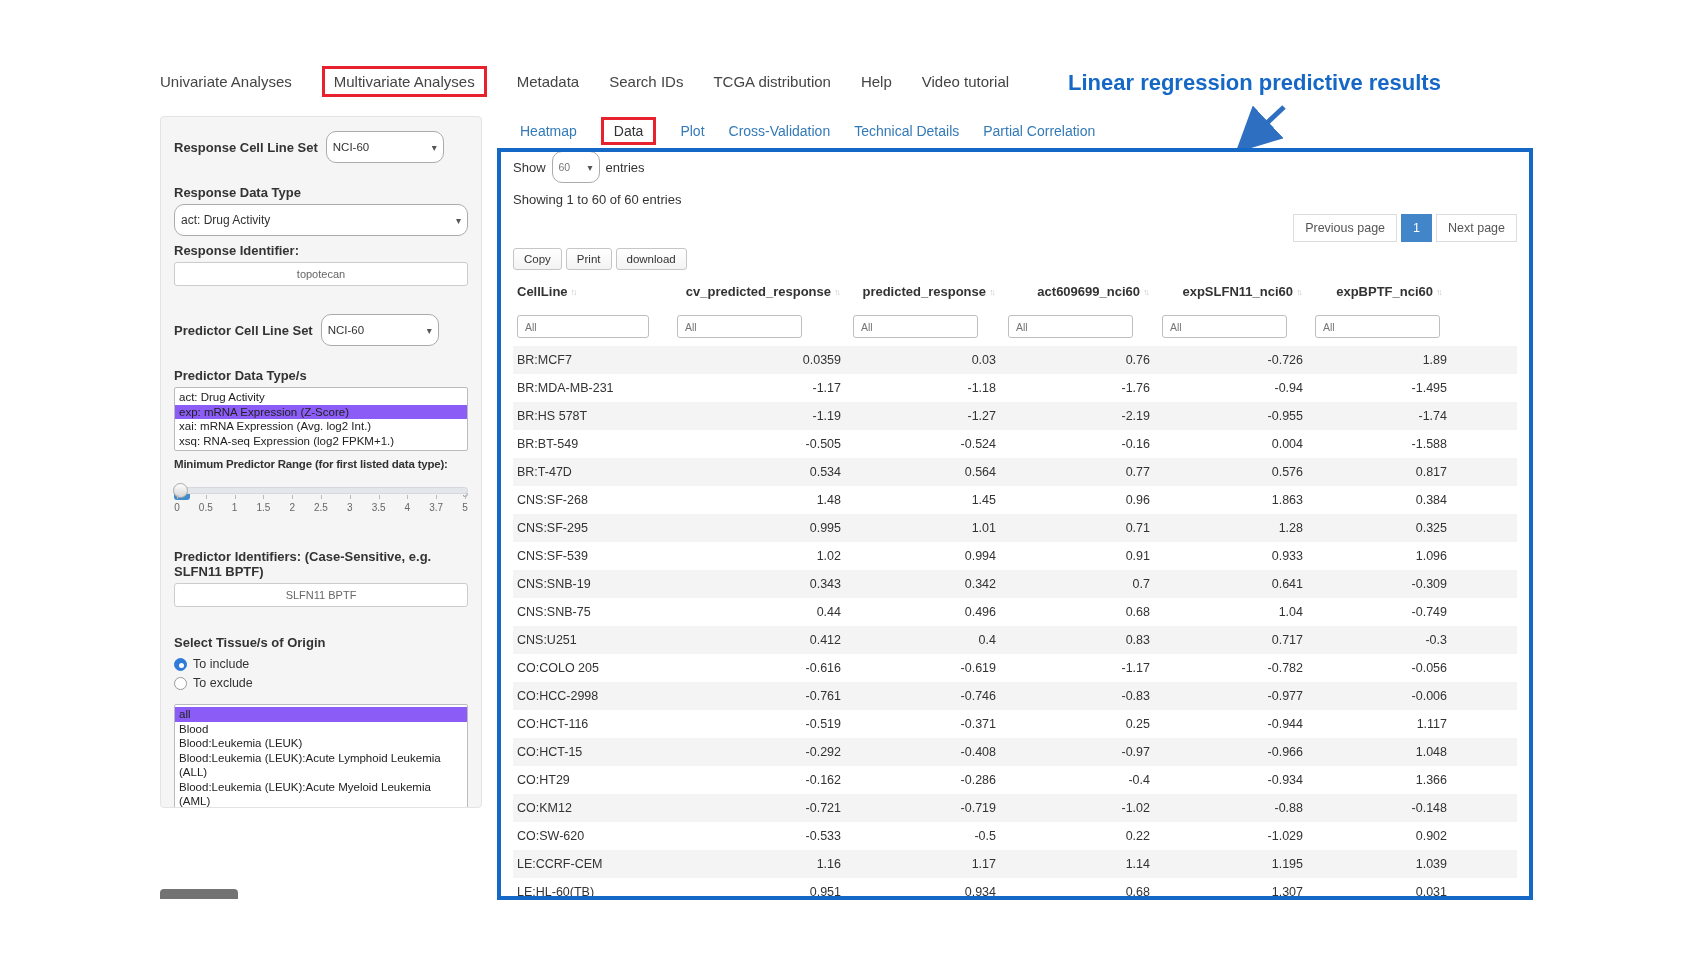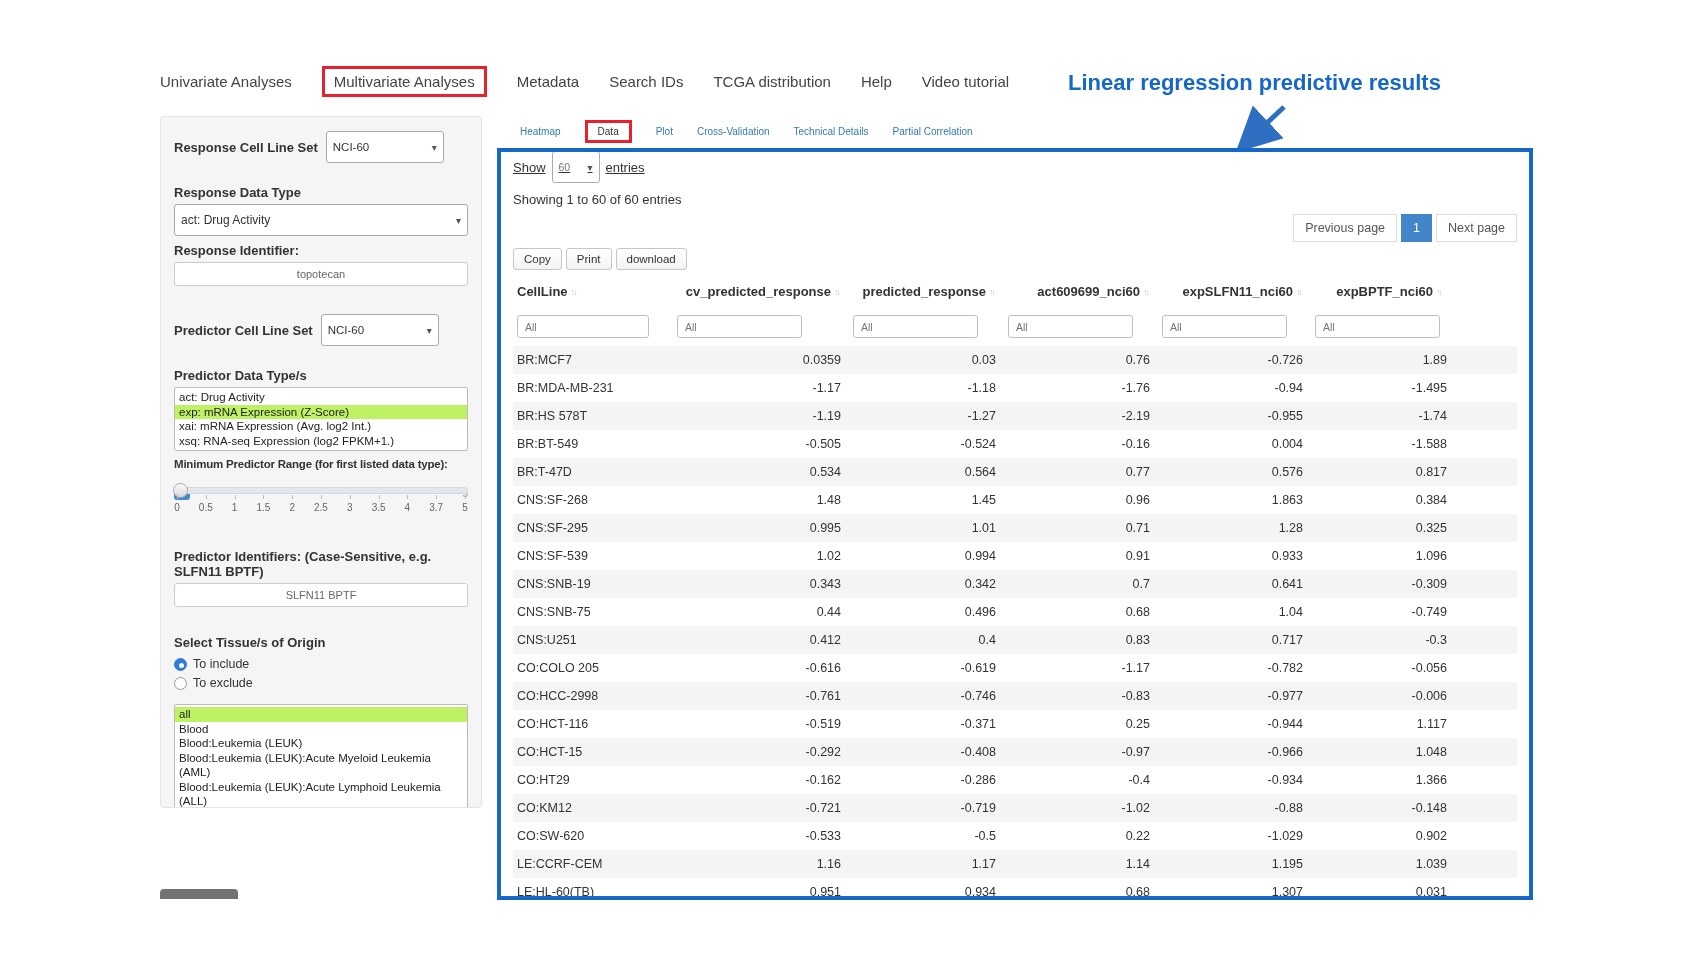--- a/index.html
+++ b/index.html
@@ -13,30 +13,30 @@
 
   
   .annotation-title { position: absolute; left: 1068px; top: 38px; font-size: 22px; font-weight: bold; color: var(--accent-blue, #1668c7); white-space: nowrap; }
   .annotation-arrow { position: absolute; left: 1236px; top: 70px; }
 
   
   .sidebar { position: absolute; left: 160px; top: 84px; width: 322px; height: 692px; background: #f5f5f5; border: 1px solid #e3e3e3; border-radius: 4px; padding: 14px 13px; color: #333; overflow: hidden; }
   .field-label { font-size: 13px; font-weight: bold; color: #333; }
   .label-minrange { font-size: 11.5px; white-space: nowrap; letter-spacing: -0.2px; }
   .inline-field { display: flex; align-items: center; gap: 8px; }
-  .select { display: inline-flex; align-items: center; justify-content: space-between; gap: 6px; background: #fff; border: 1px solid #ababab; border-radius: 3px; padding: 15px 6px; font-size: 11.5px; color: #333; height: 22px; cursor: pointer; }
+  .select { display: inline-flex; align-items: center; justify-content: space-between; gap: 6px; background: #fff; border: 1px solid #ababab; border-radius: 10px; padding: 15px 6px; font-size: 11.5px; color: #333; height: 22px; cursor: pointer; }
   .select .select-arrow { font-size: 10px; color: #555; }
   .select.full { width: 100%; height: 24px; font-size: 12px; }
   .select.w-med { width: 118px; }
   .text-input { width: 100%; height: 24px; border: 1px solid #ccc; border-radius: 3px; padding: 3px 8px; font-size: 11px; color: #666; background: #fff; font-family: "Liberation Sans", sans-serif; text-align: center; }
   .listbox { background: #fff; border: 1px solid #bbb; border-radius: 2px; padding: 2px 0; overflow: hidden; }
   .listbox.predictor { height: 64px; }
   .listbox.tissue { height: 118px; }
   .lb-option { font-size: 11.5px; line-height: 14.5px; padding: 0 4px; color: #222; cursor: default; }
-  .lb-option.selected { background: #bef264; }
+  .lb-option.selected { background: #8b5cf6; }
   .mb-xs { margin-bottom: 4px; } .mb-sm { margin-bottom: 7px; } .mb-md { margin-bottom: 14px; }
   .mb-lg { margin-bottom: 22px; } .mb-xl { margin-bottom: 28px; }
 
   
   .slider { position: relative; margin-top: 4px; height: 48px; }
   .slider-bubble { position: absolute; left: 0; top: 0; background: #428bca; color: #fff; font-size: 10px; padding: 0 5px; border-radius: 3px; line-height: 13px; }
   .slider-max { position: absolute; right: 0; top: 1px; font-size: 10px; color: #999; }
   .slider-track { position: relative; margin-top: 17px; height: 7px; background: #e3e6ea; border-radius: 4px; border: 1px solid #d5d8dc; }
   .slider-handle { position: absolute; left: -2px; top: -5px; width: 15px; height: 15px; border-radius: 50%; background: linear-gradient(#fdfdfd, #d6d6d6); border: 1px solid #aaa; cursor: pointer; }
   .slider-ticks { display: flex; justify-content: space-between; margin-top: 8px; font-size: 10px; color: #666; }
@@ -45,28 +45,28 @@
 
   
   .radio-group { display: flex; flex-direction: column; gap: 5px; }
   .radio-row { display: flex; align-items: center; gap: 6px; font-size: 12.5px; color: #333; cursor: pointer; }
   .radio { width: 13px; height: 13px; border-radius: 50%; border: 1px solid #999; background: #fff; position: relative; flex: 0 0 13px; }
   .radio.selected { background: #2f7bd9; border-color: #2f7bd9; }
   .radio.selected::after { content: ""; position: absolute; left: 4px; top: 4px; width: 5px; height: 5px; background: #fff; border-radius: 50%; }
 
   
   .main { position: absolute; left: 497px; top: 84px; width: 1036px; }
-  .tab-bar { display: flex; align-items: center; gap: 24px; font-size: 10px; color: var(--link-blue, #337ab7); padding-left: 23px; height: 30px; }
+  .tab-bar { display: flex; align-items: center; gap: 24px; font-size: 14px; color: var(--link-blue, #337ab7); padding-left: 23px; height: 30px; }
   .tab { cursor: pointer; white-space: nowrap; }
   .tab.active { color: #333; }
   .tab.red-boxed { padding: 3px 10px; }
 
   
   .data-panel { margin-top: 2px; border: 4px solid var(--accent-blue, #1668c7); background: #fff; padding: 3px 12px 0 12px; height: 752px; overflow: hidden; position: relative; }
-  .show-row { display: flex; align-items: center; gap: 6px; font-size: 13px; color: #333; margin-top: -4px; text-decoration: underline; }
+  .show-row { display: flex; align-items: center; gap: 6px; font-size: 13px; color: #333; margin-top: -4px; }
   .select.show-select { width: 48px; height: 20px; font-size: 10.5px; color: #777; }
   .showing-row { font-size: 13px; color: #333; margin-top: 9px; }
   .pagination-row { display: flex; justify-content: flex-end; align-items: center; margin-top: 7px; gap: 0; }
   .page-btn { border: 1px solid #ddd; background: #fff; color: #555; font-size: 12.5px; padding: 6px 11px; cursor: pointer; font-family: "Liberation Sans", sans-serif; }
   .page-btn.current { background: var(--pagination-active-blue, #4285c8); border-color: var(--pagination-active-blue, #4285c8); color: #fff; margin: 0 4px; }
   .toolbar-row { display: flex; gap: 4px; margin-top: 6px; }
   .export-btn { border: 1px solid #c6c6c6; background: linear-gradient(#fff, #f3f3f3); border-radius: 3px; font-size: 11.5px; padding: 4px 10px; color: #333; cursor: pointer; font-family: "Liberation Sans", sans-serif; }
 
   
   table.data-table { width: 100%; border-collapse: collapse; table-layout: fixed; font-size: 12.5px; color: #333; margin-top: 6px; }
@@ -182,22 +182,22 @@
         <label class="radio-row">
           <span class="radio"></span>
           <span class="radio-label">To exclude</span>
         </label>
       </div>
 
     <div class="listbox tissue mb-md">
         <div class="lb-option selected">all</div>
         <div class="lb-option">Blood</div>
         <div class="lb-option">Blood:Leukemia (LEUK)</div>
+        <div class="lb-option">Blood:Leukemia (LEUK):Acute Lymphoid Leukemia (ALL)</div>
         <div class="lb-option">Blood:Leukemia (LEUK):Acute Myeloid Leukemia (AML)</div>
-        <div class="lb-option">Blood:Leukemia (LEUK):Acute Lymphoid Leukemia (ALL)</div>
         <div class="lb-option">Blood:Leukemia (LEUK):Chronic Myelogenous Leukemia (CML)</div>
       </div>
 
     
 
   </aside>
 
   <main class="main">
     <div class="tab-bar">
         <div class="tab">Heatmap</div>

